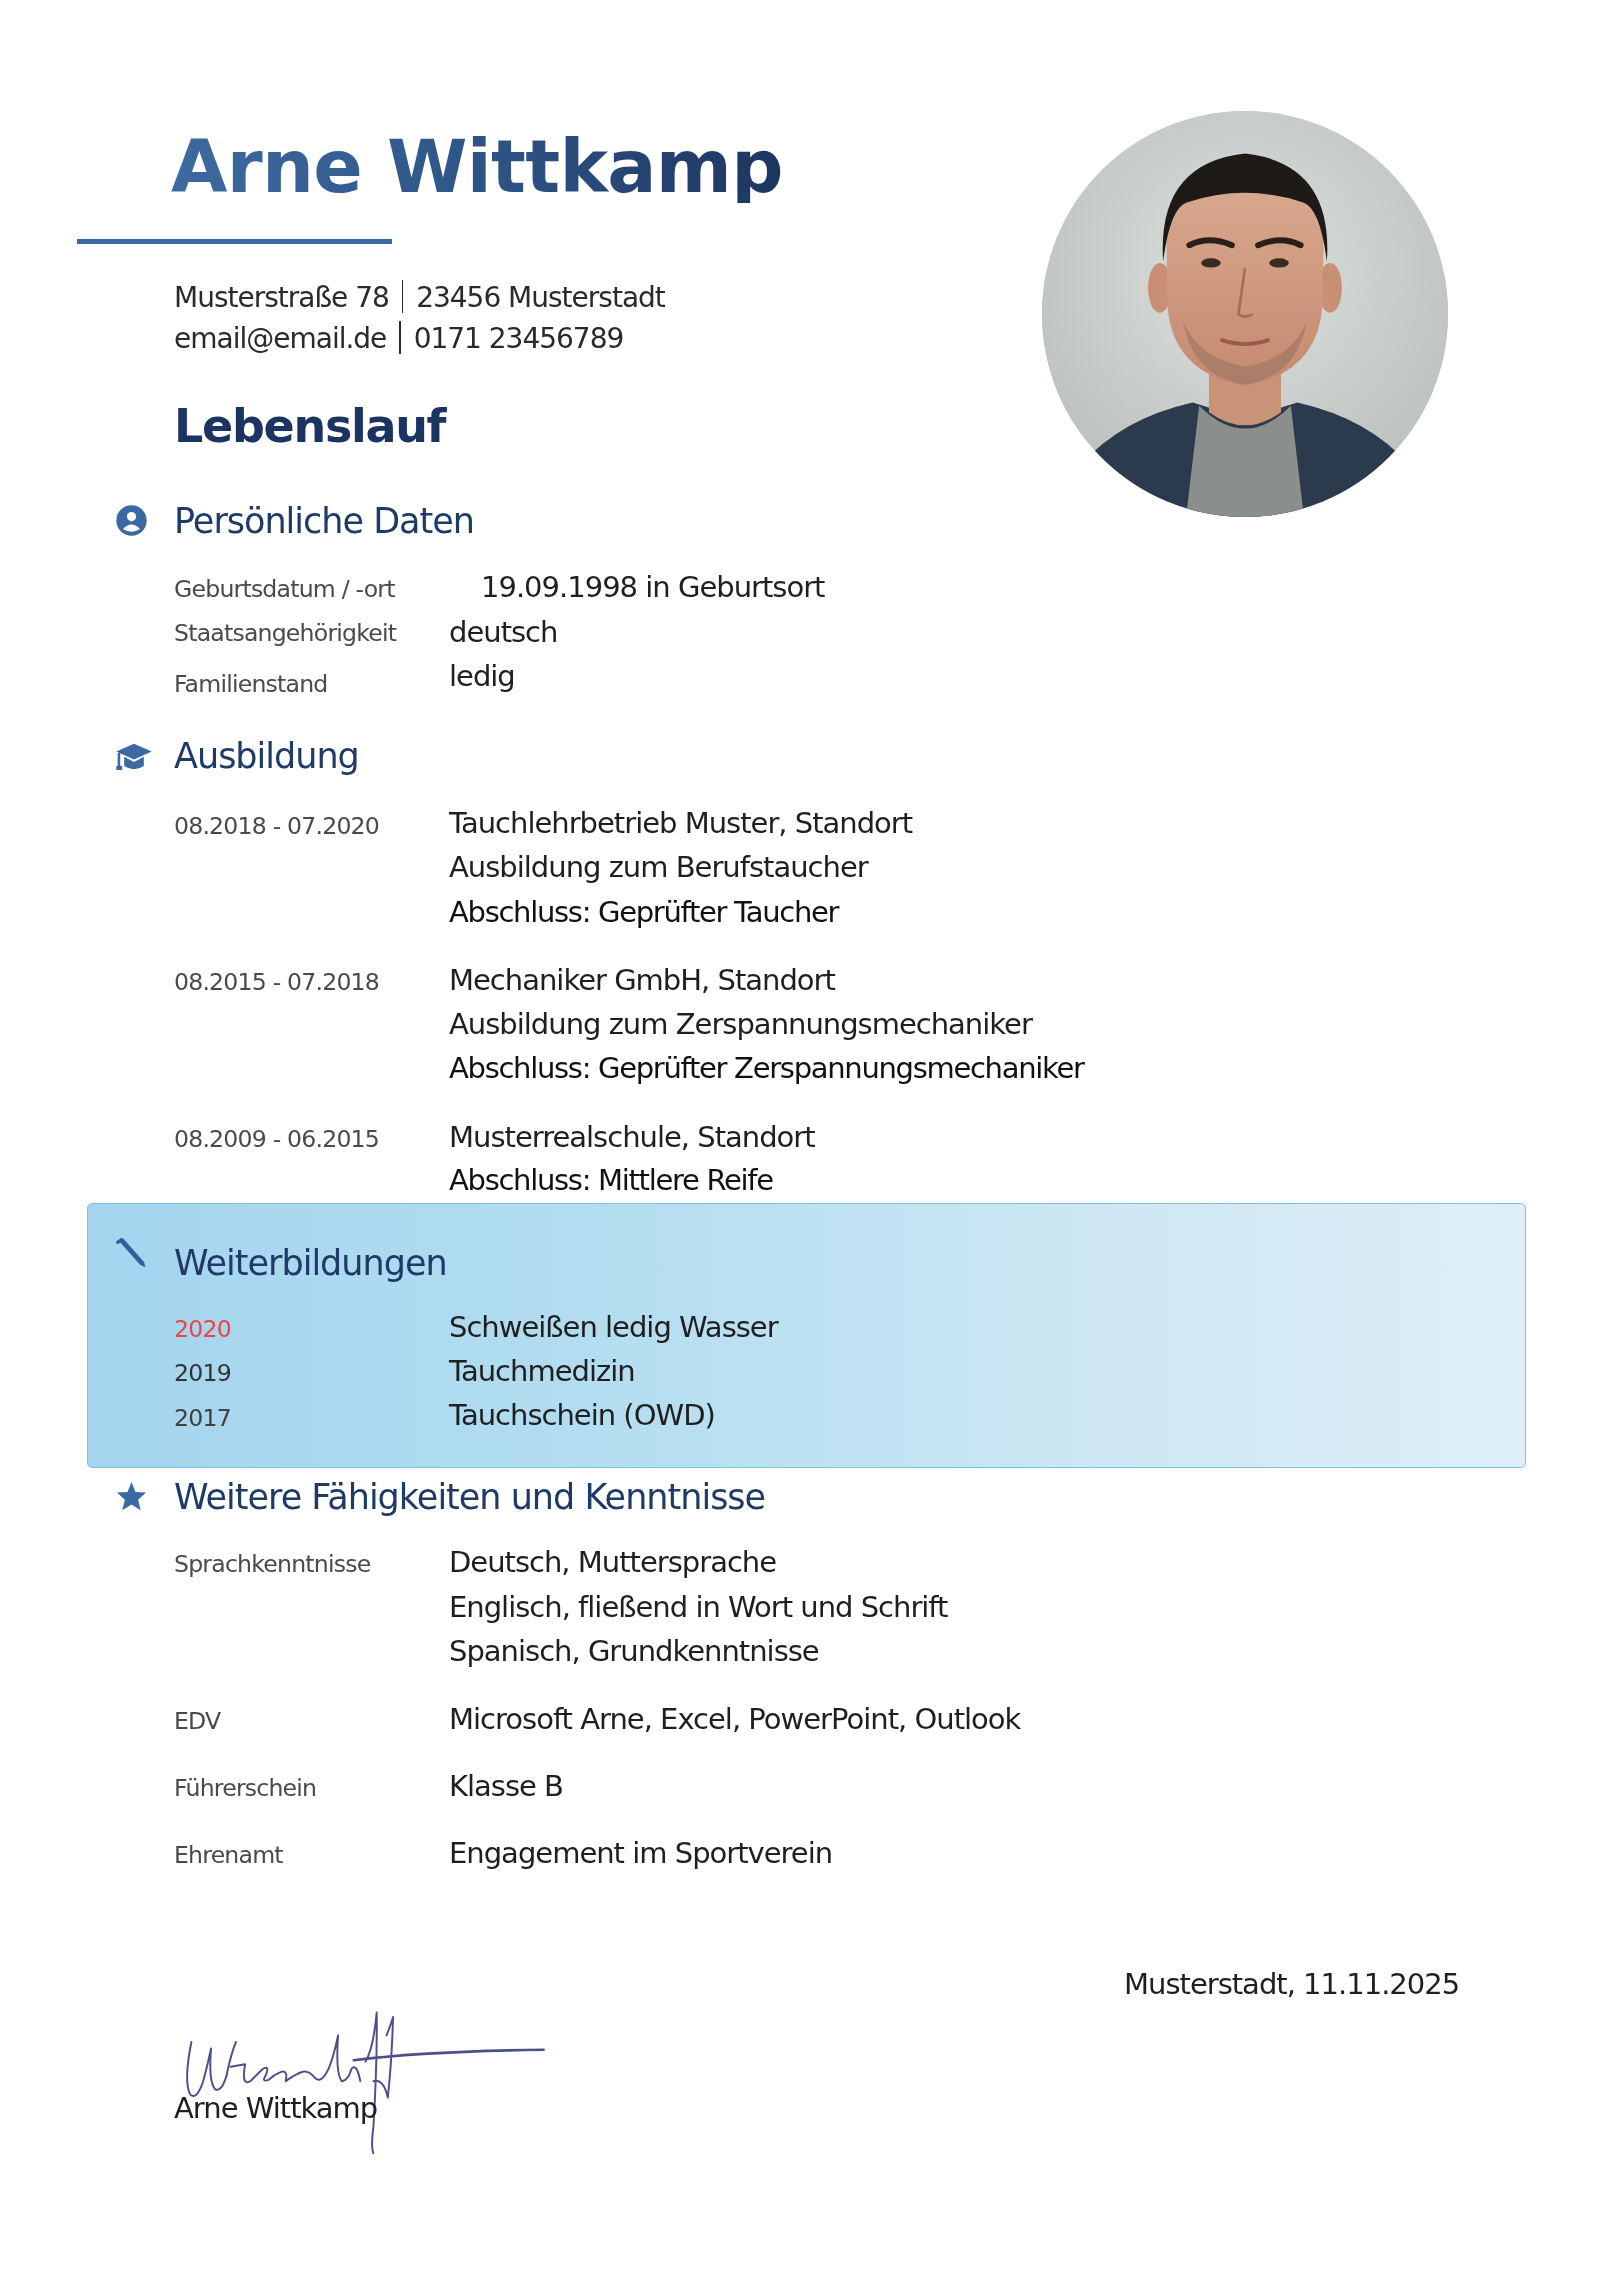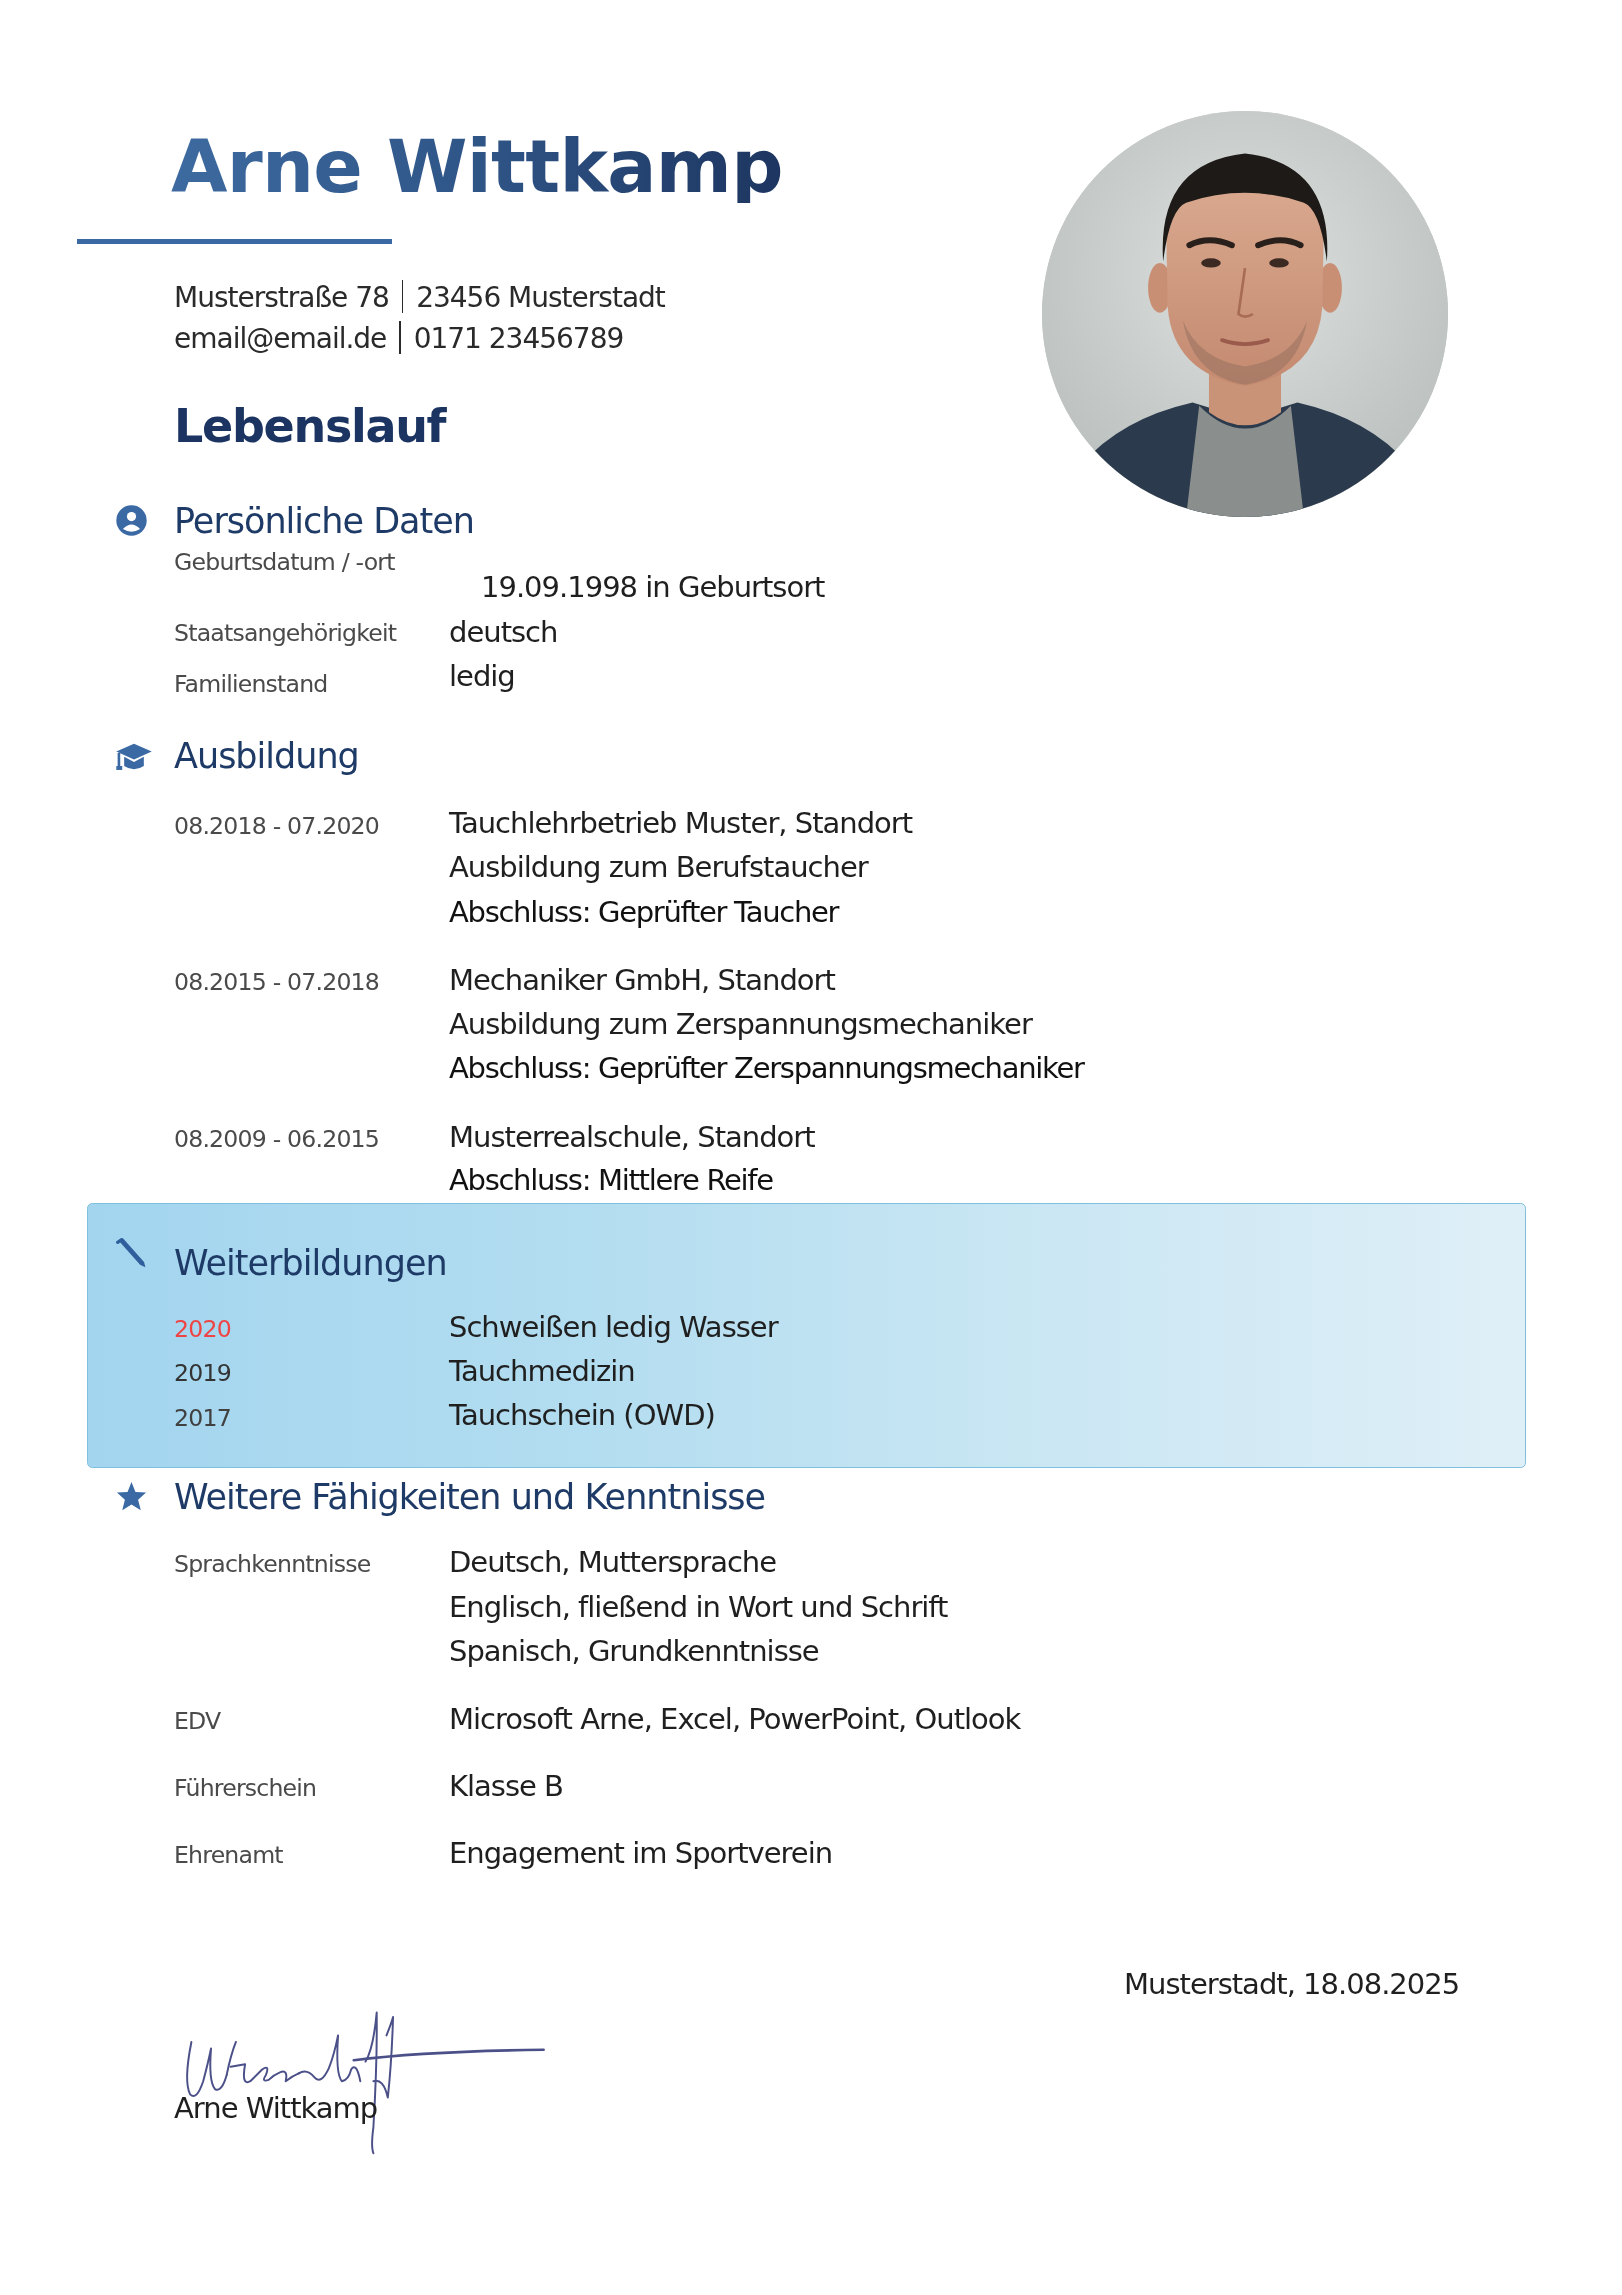--- a/index.html
+++ b/index.html
@@ -94,21 +94,21 @@
   </svg>
 </div>
 
 <svg class="abs sec-icon" style="left:115px; top:504px;" viewBox="0 0 50 50">
   <circle cx="25" cy="25" r="23" fill="#3a69a4"></circle>
   <circle cx="25" cy="19" r="7" fill="#fff"></circle>
   <path d="M12 38 Q25 24 38 38 Q25 46 12 38 Z" fill="#fff"></path>
 </svg>
 <div class="abs sec-title" style="left:174px; top:504px;">Persönliche Daten</div>
 
-<div class="abs lbl" style="top:551px;">Geburtsdatum / -ort</div>
+<div class="abs lbl" style="top:578px;">Geburtsdatum / -ort</div>
 <div class="abs val" style="top:573px;margin-left:32px;">19.09.1998 in Geburtsort</div>
 <div class="abs lbl" style="top:622px;">Staatsangehörigkeit</div>
 <div class="abs val" style="top:618px;">deutsch</div>
 <div class="abs lbl" style="top:666px;margin-top:7px;">Familienstand</div>
 <div class="abs val" style="top:662px;">ledig</div>
 
 <svg class="abs sec-icon" style="left:115px; top:741px; width:38px;" viewBox="0 0 58 50">
   <path d="M29 4 L56 16 L29 28 L2 16 Z" fill="#3a69a4"></path>
   <path d="M14 24 L14 38 Q29 48 44 38 L44 24 L29 32 Z" fill="#3a69a4"></path>
   <path d="M6 18 L6 40" stroke="#3a69a4" stroke-width="4"></path>
@@ -160,21 +160,21 @@
 
 <div class="abs lbl" style="top:1710px;">EDV</div>
 <div class="abs val" style="top:1705px;">Microsoft Arne, Excel, PowerPoint, Outlook</div>
 
 <div class="abs lbl" style="top:1777px;">Führerschein</div>
 <div class="abs val" style="top:1772px;">Klasse B</div>
 
 <div class="abs lbl" style="top:1844px;">Ehrenamt</div>
 <div class="abs val" style="top:1839px;">Engagement im Sportverein</div>
 
-<div class="abs place-date">Musterstadt, 18.08.2025</div>
+<div class="abs place-date">Musterstadt, 11.11.2025</div>
 
 <svg class="abs signature" viewBox="0 0 640 230">
   <g fill="none" stroke="#4b5088" stroke-width="3" stroke-linecap="round" stroke-linejoin="round">
     <path d="M22 50 Q10 110 20 130 Q30 140 40 110 Q48 80 52 60 Q48 110 58 122 Q68 128 76 100"></path>
     <path d="M76 100 Q82 70 90 50 M82 88 L104 84 Q98 118 112 110 Q122 100 130 92 Q142 84 136 100 Q128 112 140 108 Q148 100 158 96 Q170 92 166 110 Q176 102 186 98"></path>
     <path d="M186 98 Q198 90 210 104 Q220 116 232 90 Q240 70 246 40 Q242 100 252 110 Q262 108 266 92 Q274 80 280 110"></path>
     <path d="M288 80 Q300 60 305 5 Q306 80 300 180 Q296 210 300 220"></path>
     <path d="M320 40 Q328 20 330 12 Q328 80 322 135 Q315 105 300 110"></path>
     <path d="M270 78 Q380 64 560 62" stroke-width="4"></path>
   </g>

